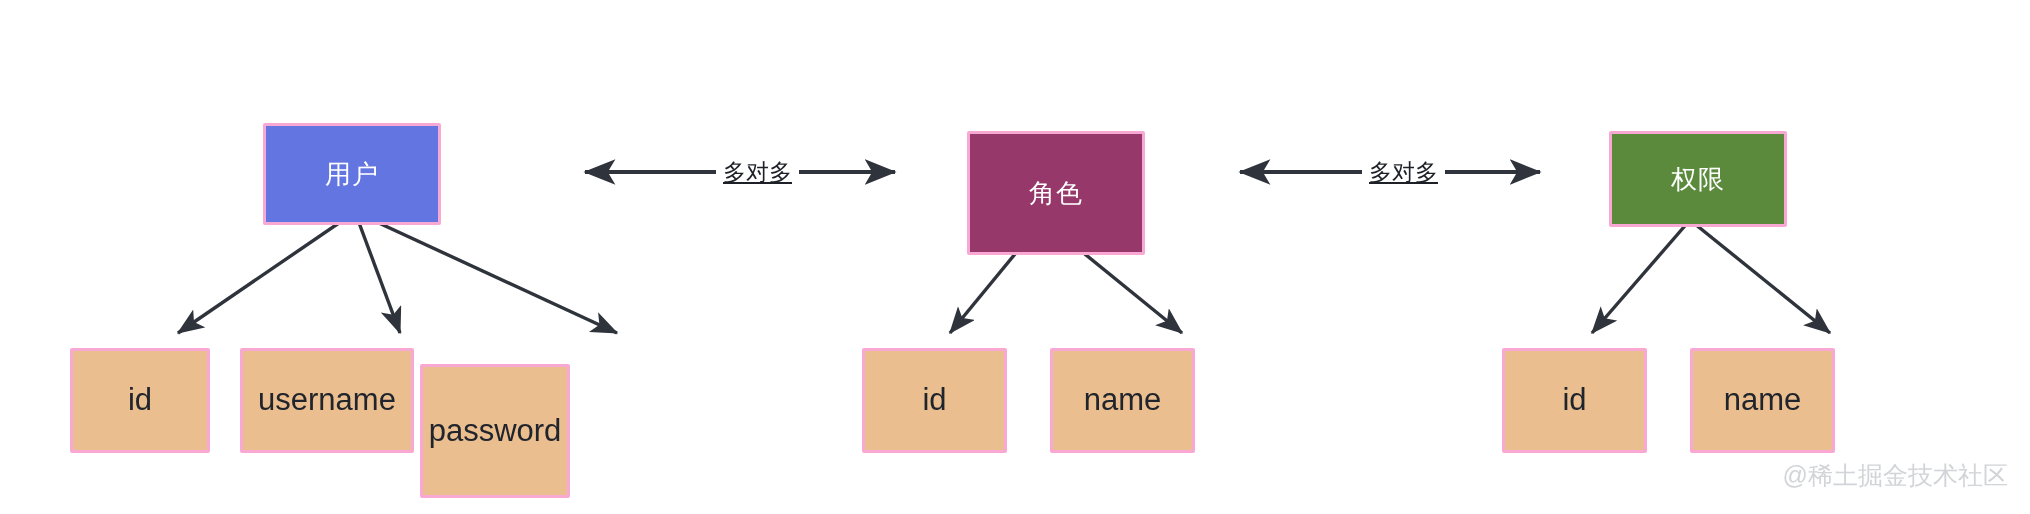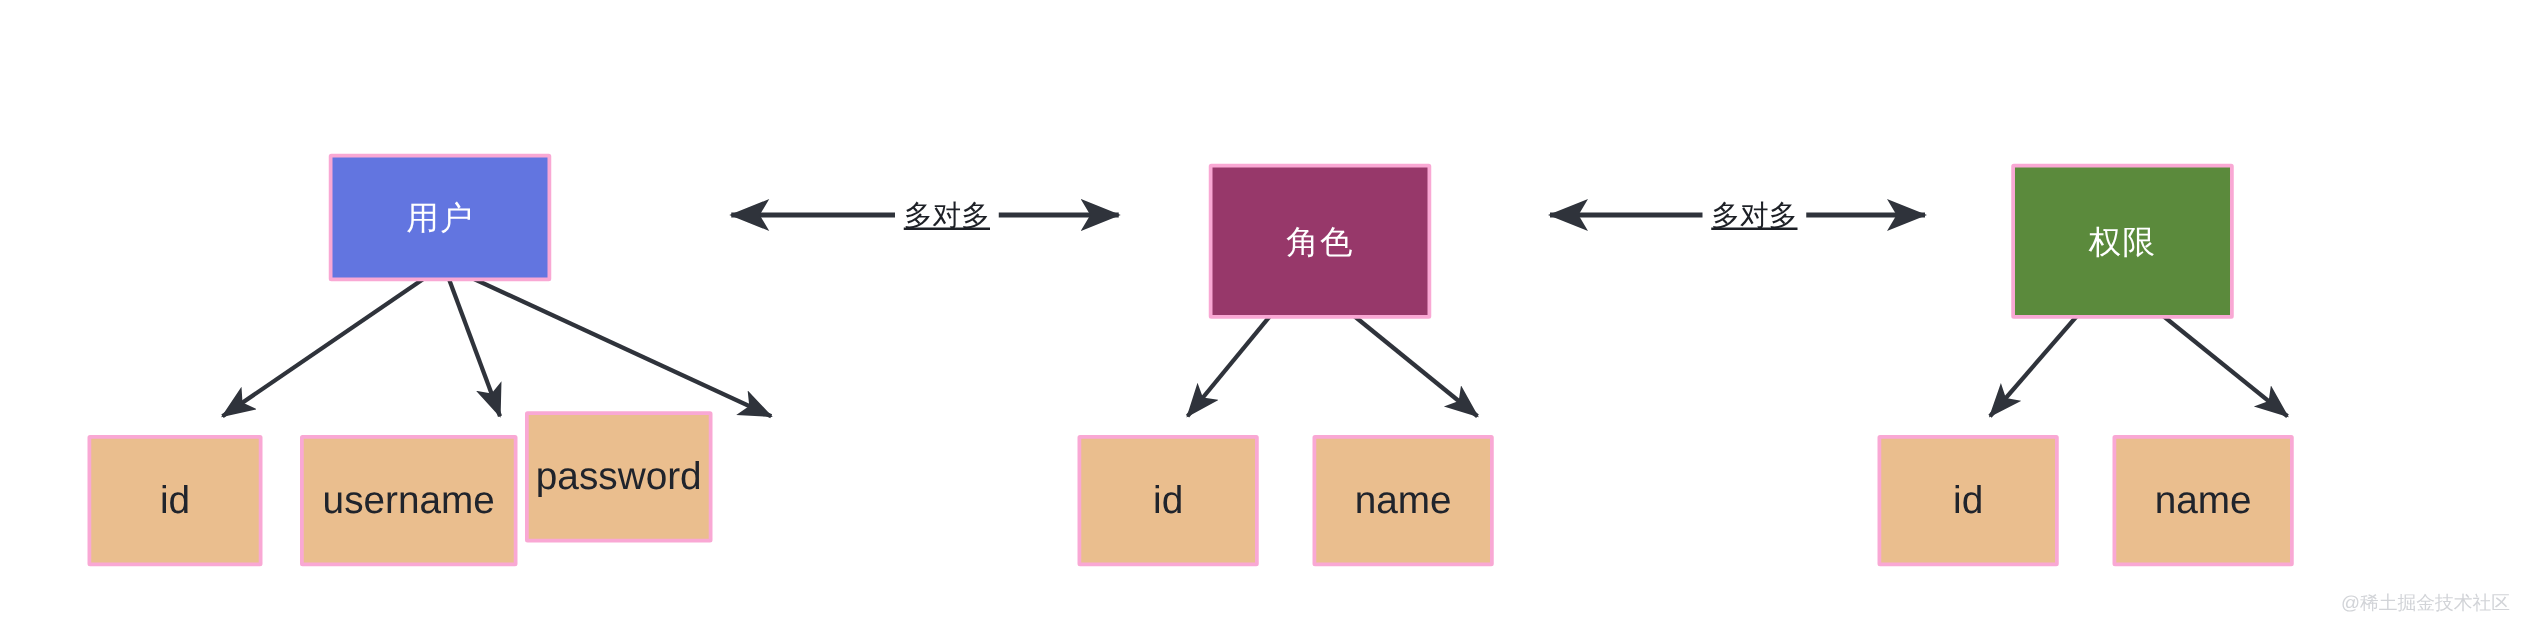--- a/index.html
+++ b/index.html
@@ -58,21 +58,21 @@
     padding: 0 7px;
     white-space: nowrap;
     line-height: 1.1;
     text-decoration: underline;
   }
   .watermark {
     position: absolute;
     right: 22px;
     bottom: 22px;
     color: #d2d4d8;
-    font-size: 15px;
+    font-size: 25px;
     white-space: nowrap;
     z-index: 7;
   }
 </style>
 </head>
 <body>
 
 <div id="canvas">
 
   <svg id="edges" viewBox="0 0 2030 514" xmlns="http://www.w3.org/2000/svg">
@@ -95,26 +95,26 @@
       </g>
     <g id="rel-edges">
         <line x1="585" y1="172" x2="895" y2="172" stroke="#2f333b" stroke-width="4" marker-end="url(#arrowEnd)" marker-start="url(#arrowStart)"></line>
         <line x1="1240" y1="172" x2="1540" y2="172" stroke="#2f333b" stroke-width="4" marker-end="url(#arrowEnd)" marker-start="url(#arrowStart)"></line>
       </g>
   </svg>
 
   <div id="entity-layer">
       <div class="node node-entity" style="left: 263px; top: 110px; width: 178px; height: 102px; background: rgb(98, 117, 224); color: rgb(255, 255, 255);">用户</div>
       <div class="node node-entity" style="left: 967px; top: 118px; width: 178px; height: 124px; background: rgb(151, 56, 106); color: rgb(255, 255, 255);">角色</div>
-      <div class="node node-entity" style="left: 1609px; top: 118px; width: 178px; height: 124px; background: rgb(91, 138, 60); color: rgb(255, 255, 255);">权限</div>
+      <div class="node node-entity" style="left: 1609px; top: 118px; width: 178px; height: 96px; background: rgb(91, 138, 60); color: rgb(255, 255, 255);">权限</div>
     </div>
   <div id="attr-layer">
       <div class="node node-attr" style="left: 70px; top: 335px; width: 140px; height: 105px;">id</div>
       <div class="node node-attr" style="left: 240px; top: 335px; width: 174px; height: 105px;">username</div>
-      <div class="node node-attr" style="left: 420px; top: 316px; width: 150px; height: 105px;">password</div>
+      <div class="node node-attr" style="left: 420px; top: 351px; width: 150px; height: 134px;">password</div>
       <div class="node node-attr" style="left: 862px; top: 335px; width: 145px; height: 105px;">id</div>
       <div class="node node-attr" style="left: 1050px; top: 335px; width: 145px; height: 105px;">name</div>
       <div class="node node-attr" style="left: 1502px; top: 335px; width: 145px; height: 105px;">id</div>
       <div class="node node-attr" style="left: 1690px; top: 335px; width: 145px; height: 105px;">name</div>
     </div>
   <div id="rel-label-layer">
       <div class="edge-label" style="left: 716px; top: 160px;">多对多</div>
       <div class="edge-label" style="left: 1362px; top: 160px;">多对多</div>
     </div>
 

